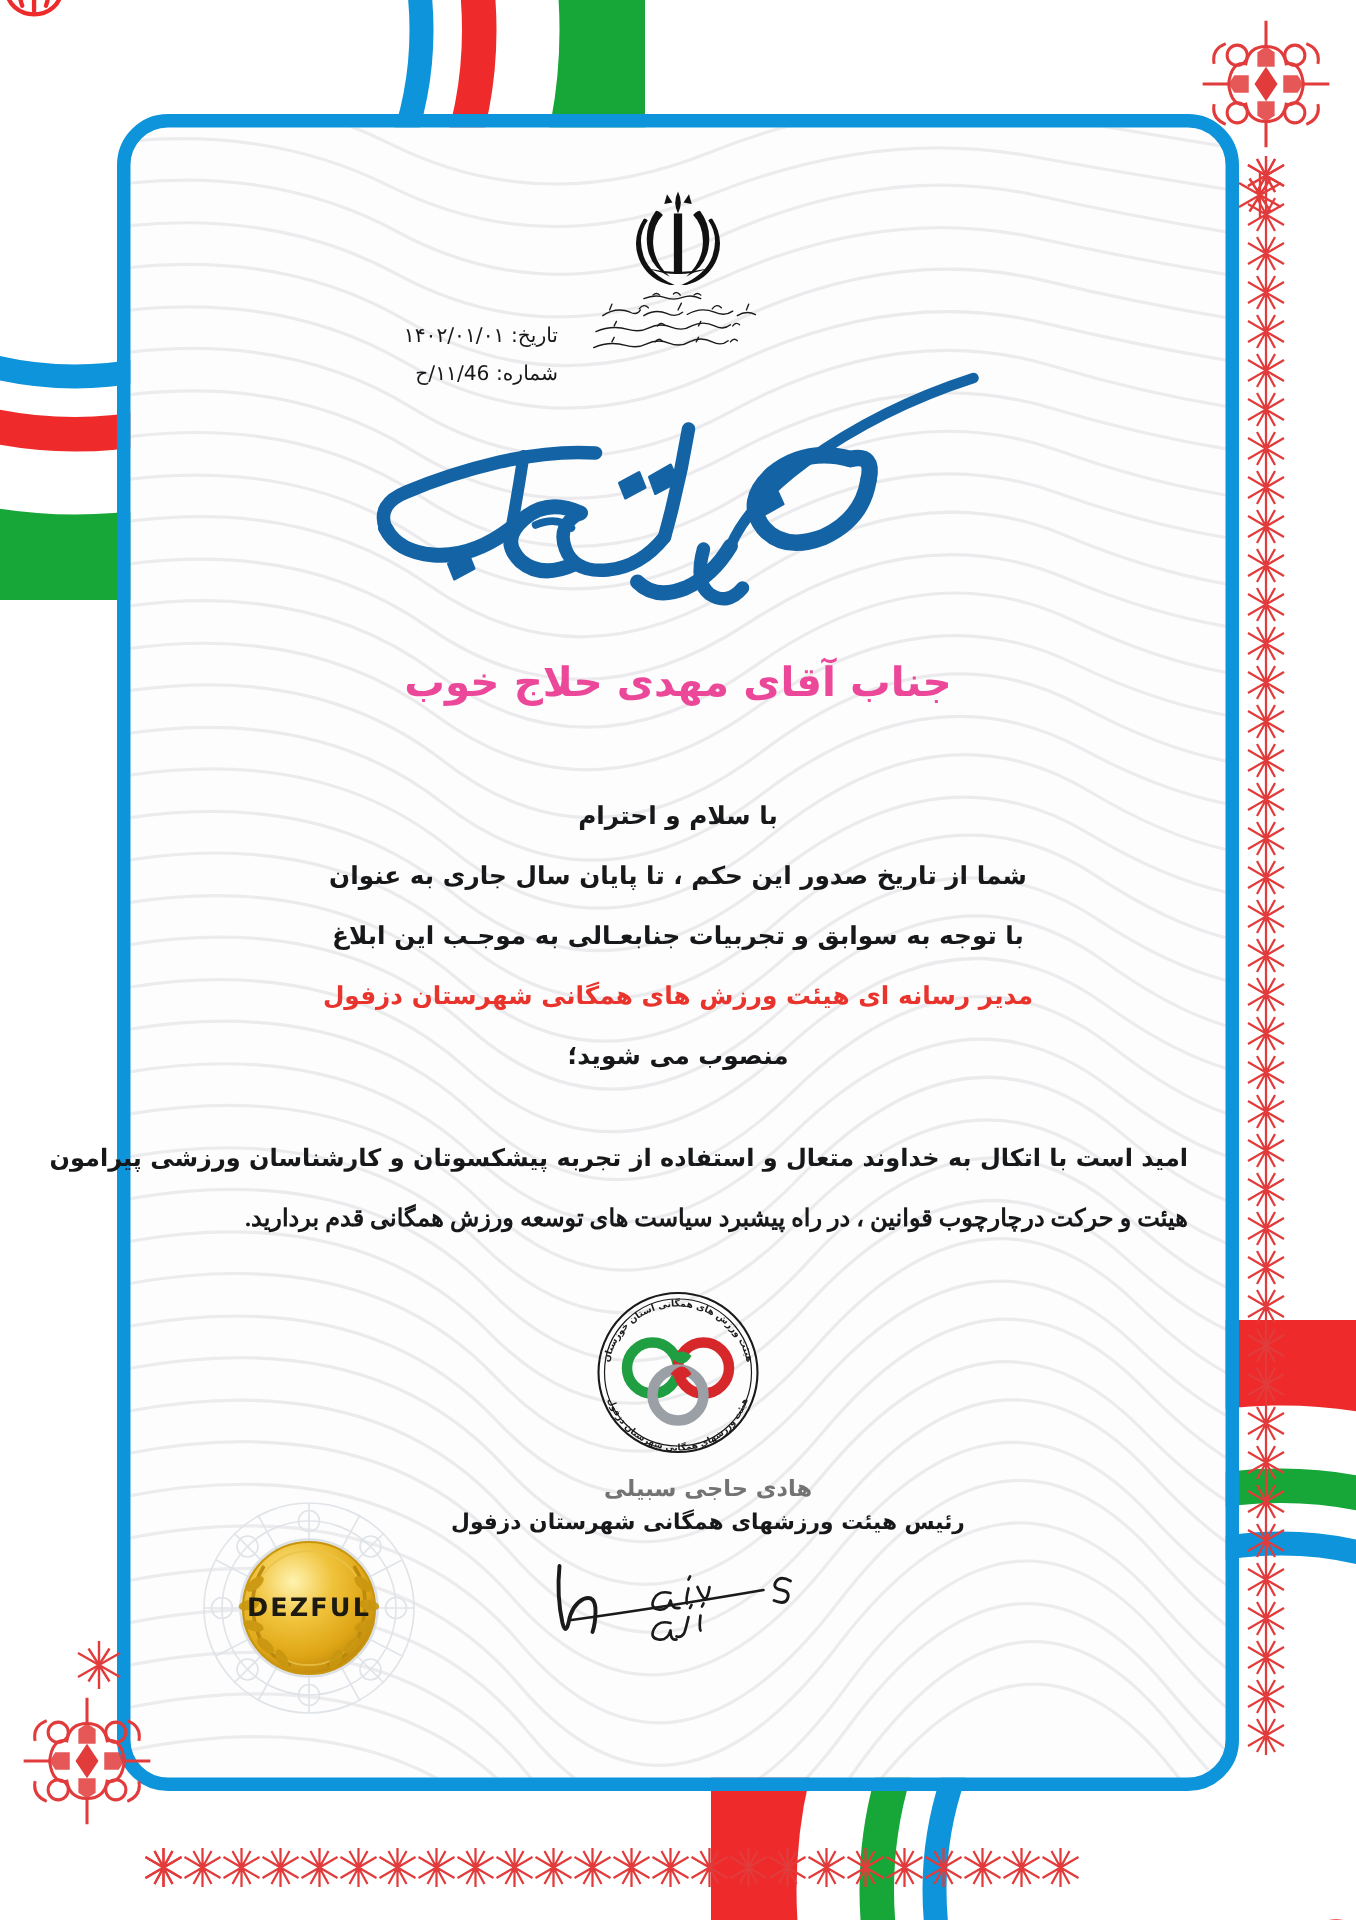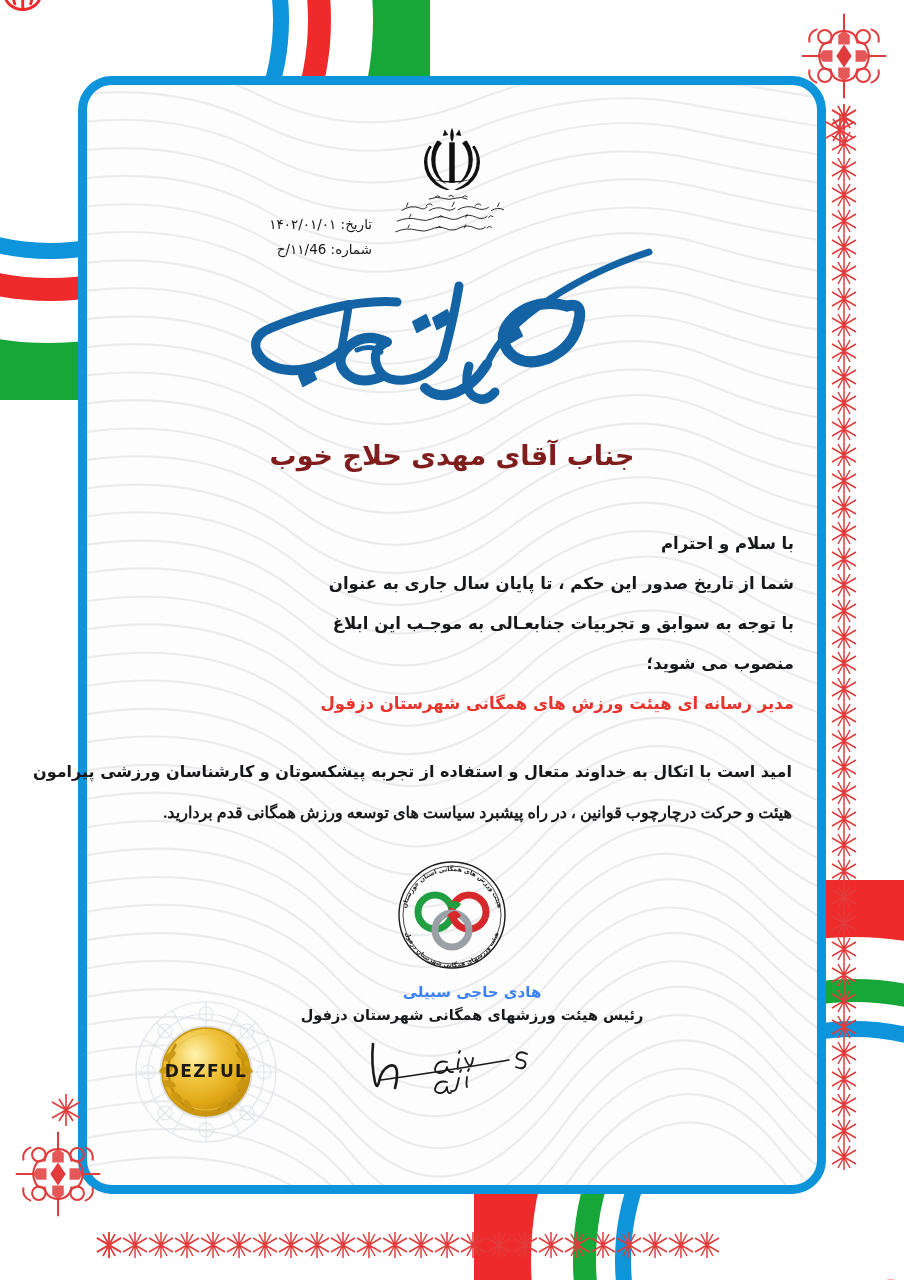--- a/index.html
+++ b/index.html
@@ -58,27 +58,27 @@
   .title-cal{
     position:absolute;left:0;right:0;top:248px;height:160px;
     display:flex;justify-content:center;align-items:center;
   }
   .title-cal svg{width:430px;height:165px;}
   .title-sr{position:absolute;width:1px;height:1px;overflow:hidden;clip:rect(0 0 0 0);}
 
   .recipient{
     position:absolute;left:0;right:0;top:440px;
     text-align:center;
-    font-size:27px;font-weight:bold;color:#7f1d1d;
+    font-size:27px;font-weight:bold;color:#ec4899;
     letter-spacing:.2px;
   }
 
   .body-block{
     position:absolute;left:110px;right:110px;top:524px;
-    text-align:right;direction:rtl;
+    text-align:center;direction:rtl;
   }
   .ln{font-size:16.5px;font-weight:bold;color:#17181a;line-height:2.42;white-space:nowrap;}
   .ln.red{color:#e8342c;}
 
   .closing{
     position:absolute;left:112px;right:112px;top:752px;
     direction:rtl;text-align:right;
   }
   .closing .cl{
     font-size:16px;font-weight:bold;color:#17181a;line-height:2.55;
@@ -89,21 +89,21 @@
 
   .fed-logo{
     position:absolute;left:0;right:0;top:856px;
     display:flex;justify-content:center;
   }
   .fed-logo svg{width:126px;height:118px;}
 
   .signer{
     position:absolute;left:0;right:0;top:980px;text-align:center;
   }
-  .signer .nm{font-size:15px;font-weight:bold;color:#3b82f6;line-height:1.6;padding-left:40px;}
+  .signer .nm{font-size:15px;font-weight:bold;color:#737373;line-height:1.6;padding-left:40px;}
   .signer .rl{font-size:14.5px;font-weight:bold;color:#17181a;line-height:1.6;margin-left:40px;}
 
   .signature{
     position:absolute;left:0;right:0;top:1030px;
     display:flex;justify-content:center;
   }
   .signature svg{width:186px;height:74px;}
 
   .seal{position:absolute;left:128px;top:1000px;width:156px;height:146px;}
   .seal svg{width:100%;height:100%;}
@@ -421,22 +421,22 @@
         </g>
       </svg>
     </div>
 
     <div class="recipient">جناب آقای مهدی حلاج خوب</div>
 
     <div class="body-block">
       <div class="ln">با سلام و احترام</div>
       <div class="ln">شما از تاریخ صدور این حکم ، تا پایان سال جاری به عنوان</div>
       <div class="ln">با توجه به سوابق و تجربیات جنابعـالی به موجـب این ابلاغ</div>
+      <div class="ln red">مدیر رسانه ای هیئت ورزش های همگانی شهرستان دزفول</div>
       <div class="ln">منصوب می شوید؛</div>
-      <div class="ln red">مدیر رسانه ای هیئت ورزش های همگانی شهرستان دزفول</div>
     </div>
 
     <div class="closing">
       <div class="cl">امید است با اتکال به خداوند متعال و استفاده از  تجربه پیشکسوتان و کارشناسان ورزشی پیرامون</div>
       <div class="cl last">هیئت و حرکت درچارچوب قوانین ، در راه پیشبرد سیاست های توسعه ورزش همگانی قدم بردارید.</div>
     </div>
 
     <div class="fed-logo">
       <svg viewBox="0 0 126 118" aria-hidden="true">
         <defs>

